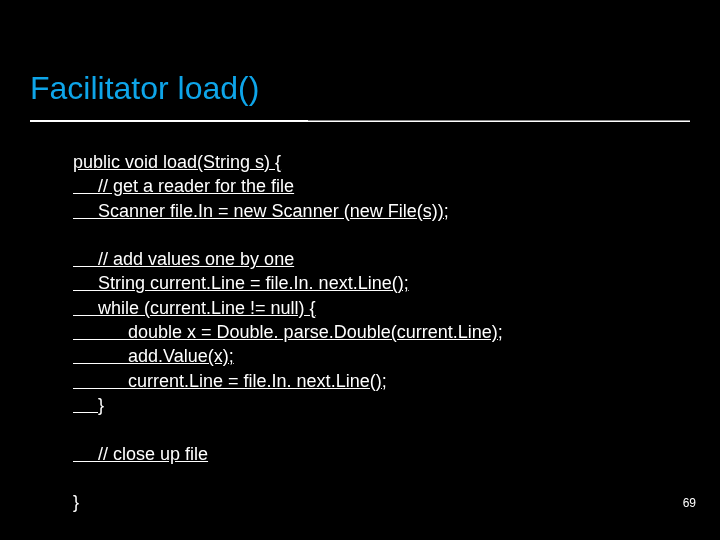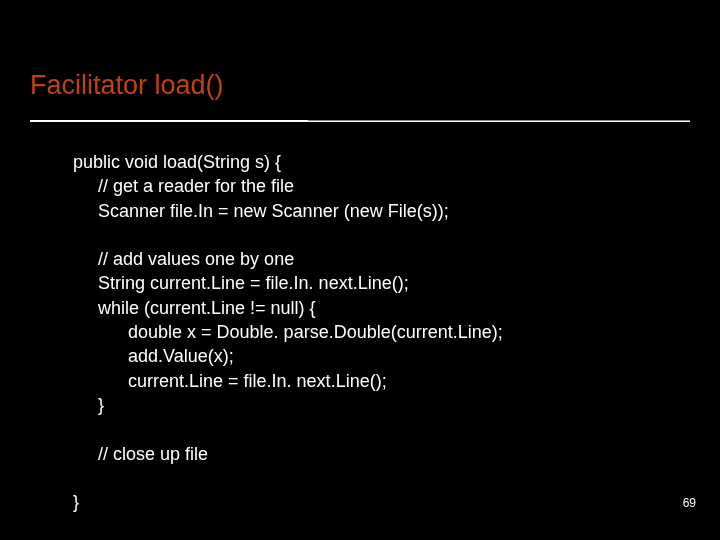--- a/index.html
+++ b/index.html
@@ -15,23 +15,23 @@
   .slide {
     width: 720px;
     height: 540px;
     position: relative;
     box-sizing: border-box;
   }
   .title {
     position: absolute;
     left: 30px;
     top: 70px;
-    font-size: 27px;
+    font-size: 32px;
     font-weight: 400;
-    color: #c2410c;
+    color: #0ea5e9;
     font-family: Verdana, Arial, sans-serif;
   }
   .title-rule {
     position: absolute;
     left: 30px;
     top: 120px;
     width: 660px;
     height: 2px;
     background: #fff;
   }
@@ -46,20 +46,21 @@
   }
   .code {
     position: absolute;
     left: 73px;
     top: 150px;
     font-family: Verdana, Arial, sans-serif;
     font-size: 18px;
     line-height: 1.35;
     white-space: pre;
     color: #fff;
+    text-decoration: underline;
   }
   .page-number {
     position: absolute;
     right: 24px;
     bottom: 30px;
     font-size: 12px;
     color: #fff;
   }
 </style>
 </head>

